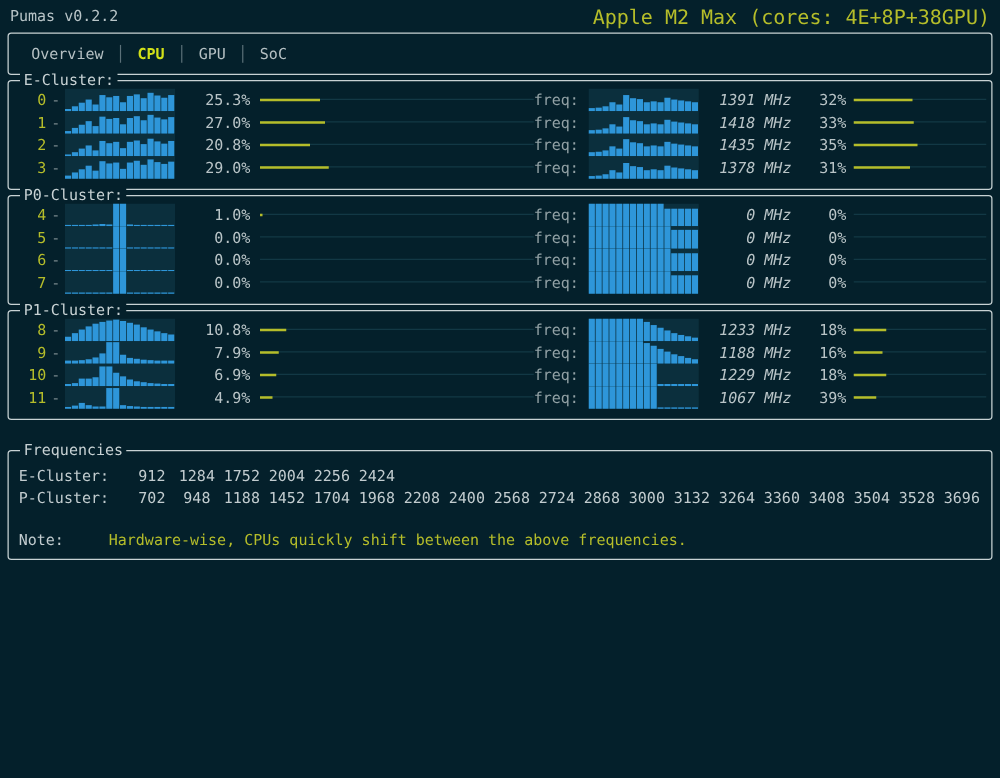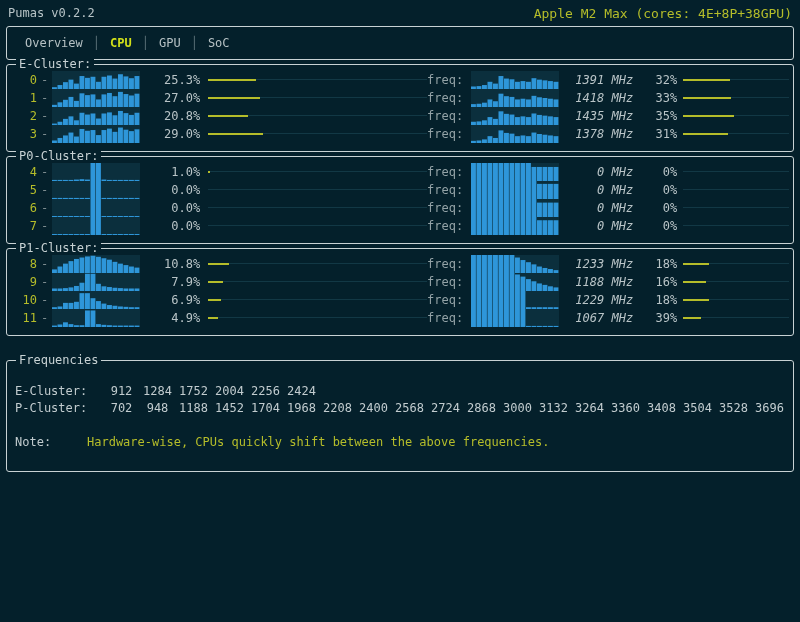--- a/index.html
+++ b/index.html
@@ -9,21 +9,21 @@
     font-family:"DejaVu Sans Mono","Liberation Mono",monospace;
     font-size:12px;
     color:#c9d4d6;
     -webkit-font-smoothing:none;
   }
   .app{width:800px;height:622px;position:relative;box-sizing:border-box;padding:0;}
 
   
   .topbar{height:22px;display:flex;align-items:center;justify-content:space-between;padding:4px 8px 0 8px;box-sizing:border-box;gap:40px;}
   .app-title{color:#b8c4c7;font-size:12px;letter-spacing:0px;}
-  .soc-title{color:#b5bd2a;font-size:13px;}
+  .soc-title{color:#b5bd2a;font-size:16px;}
 
   
   .panel{
     position:relative;
     border:1px solid #c8d2d4;
     border-radius:3px;
     margin:4px 6px 0 6px;
     box-sizing:border-box;
     background:#04202b;
   }
@@ -74,21 +74,21 @@
 
   
   .gauge{position:relative;height:18px;flex:1 1 auto;min-width:0;}
   .gauge .track{position:absolute;left:0;right:0;top:8px;height:1px;background:#123845;}
   .gauge .fill{position:absolute;left:0;top:8px;height:2px;background:#b5bd2a;}
 
   .left-half{display:flex;align-items:center;width:416px;flex:0 0 auto;}
   .right-half{display:flex;align-items:center;flex:1 1 auto;min-width:0;}
 
   
-  .freqpanel{height:112px;padding:22px 8px;margin-top:24px;}
+  .freqpanel{height:88px;padding:12px 8px;margin-top:24px;}
   .freqline{display:flex;white-space:nowrap;line-height:17px;font-size:12px;}
   .freqline .lbl{color:#c2cccf;width:92px;flex:0 0 auto;}
   .freqline .vals{color:#c2cccf;}
   .freqline .vals span{display:inline-block;text-align:center;}
   .spacer-line{height:17px;}
   .noteline{display:flex;white-space:nowrap;line-height:17px;font-size:12px;}
   .noteline .lbl{color:#c2cccf;width:72px;flex:0 0 auto;}
   .noteline .txt{color:#b5bd2a;}
 </style>
 </head>

